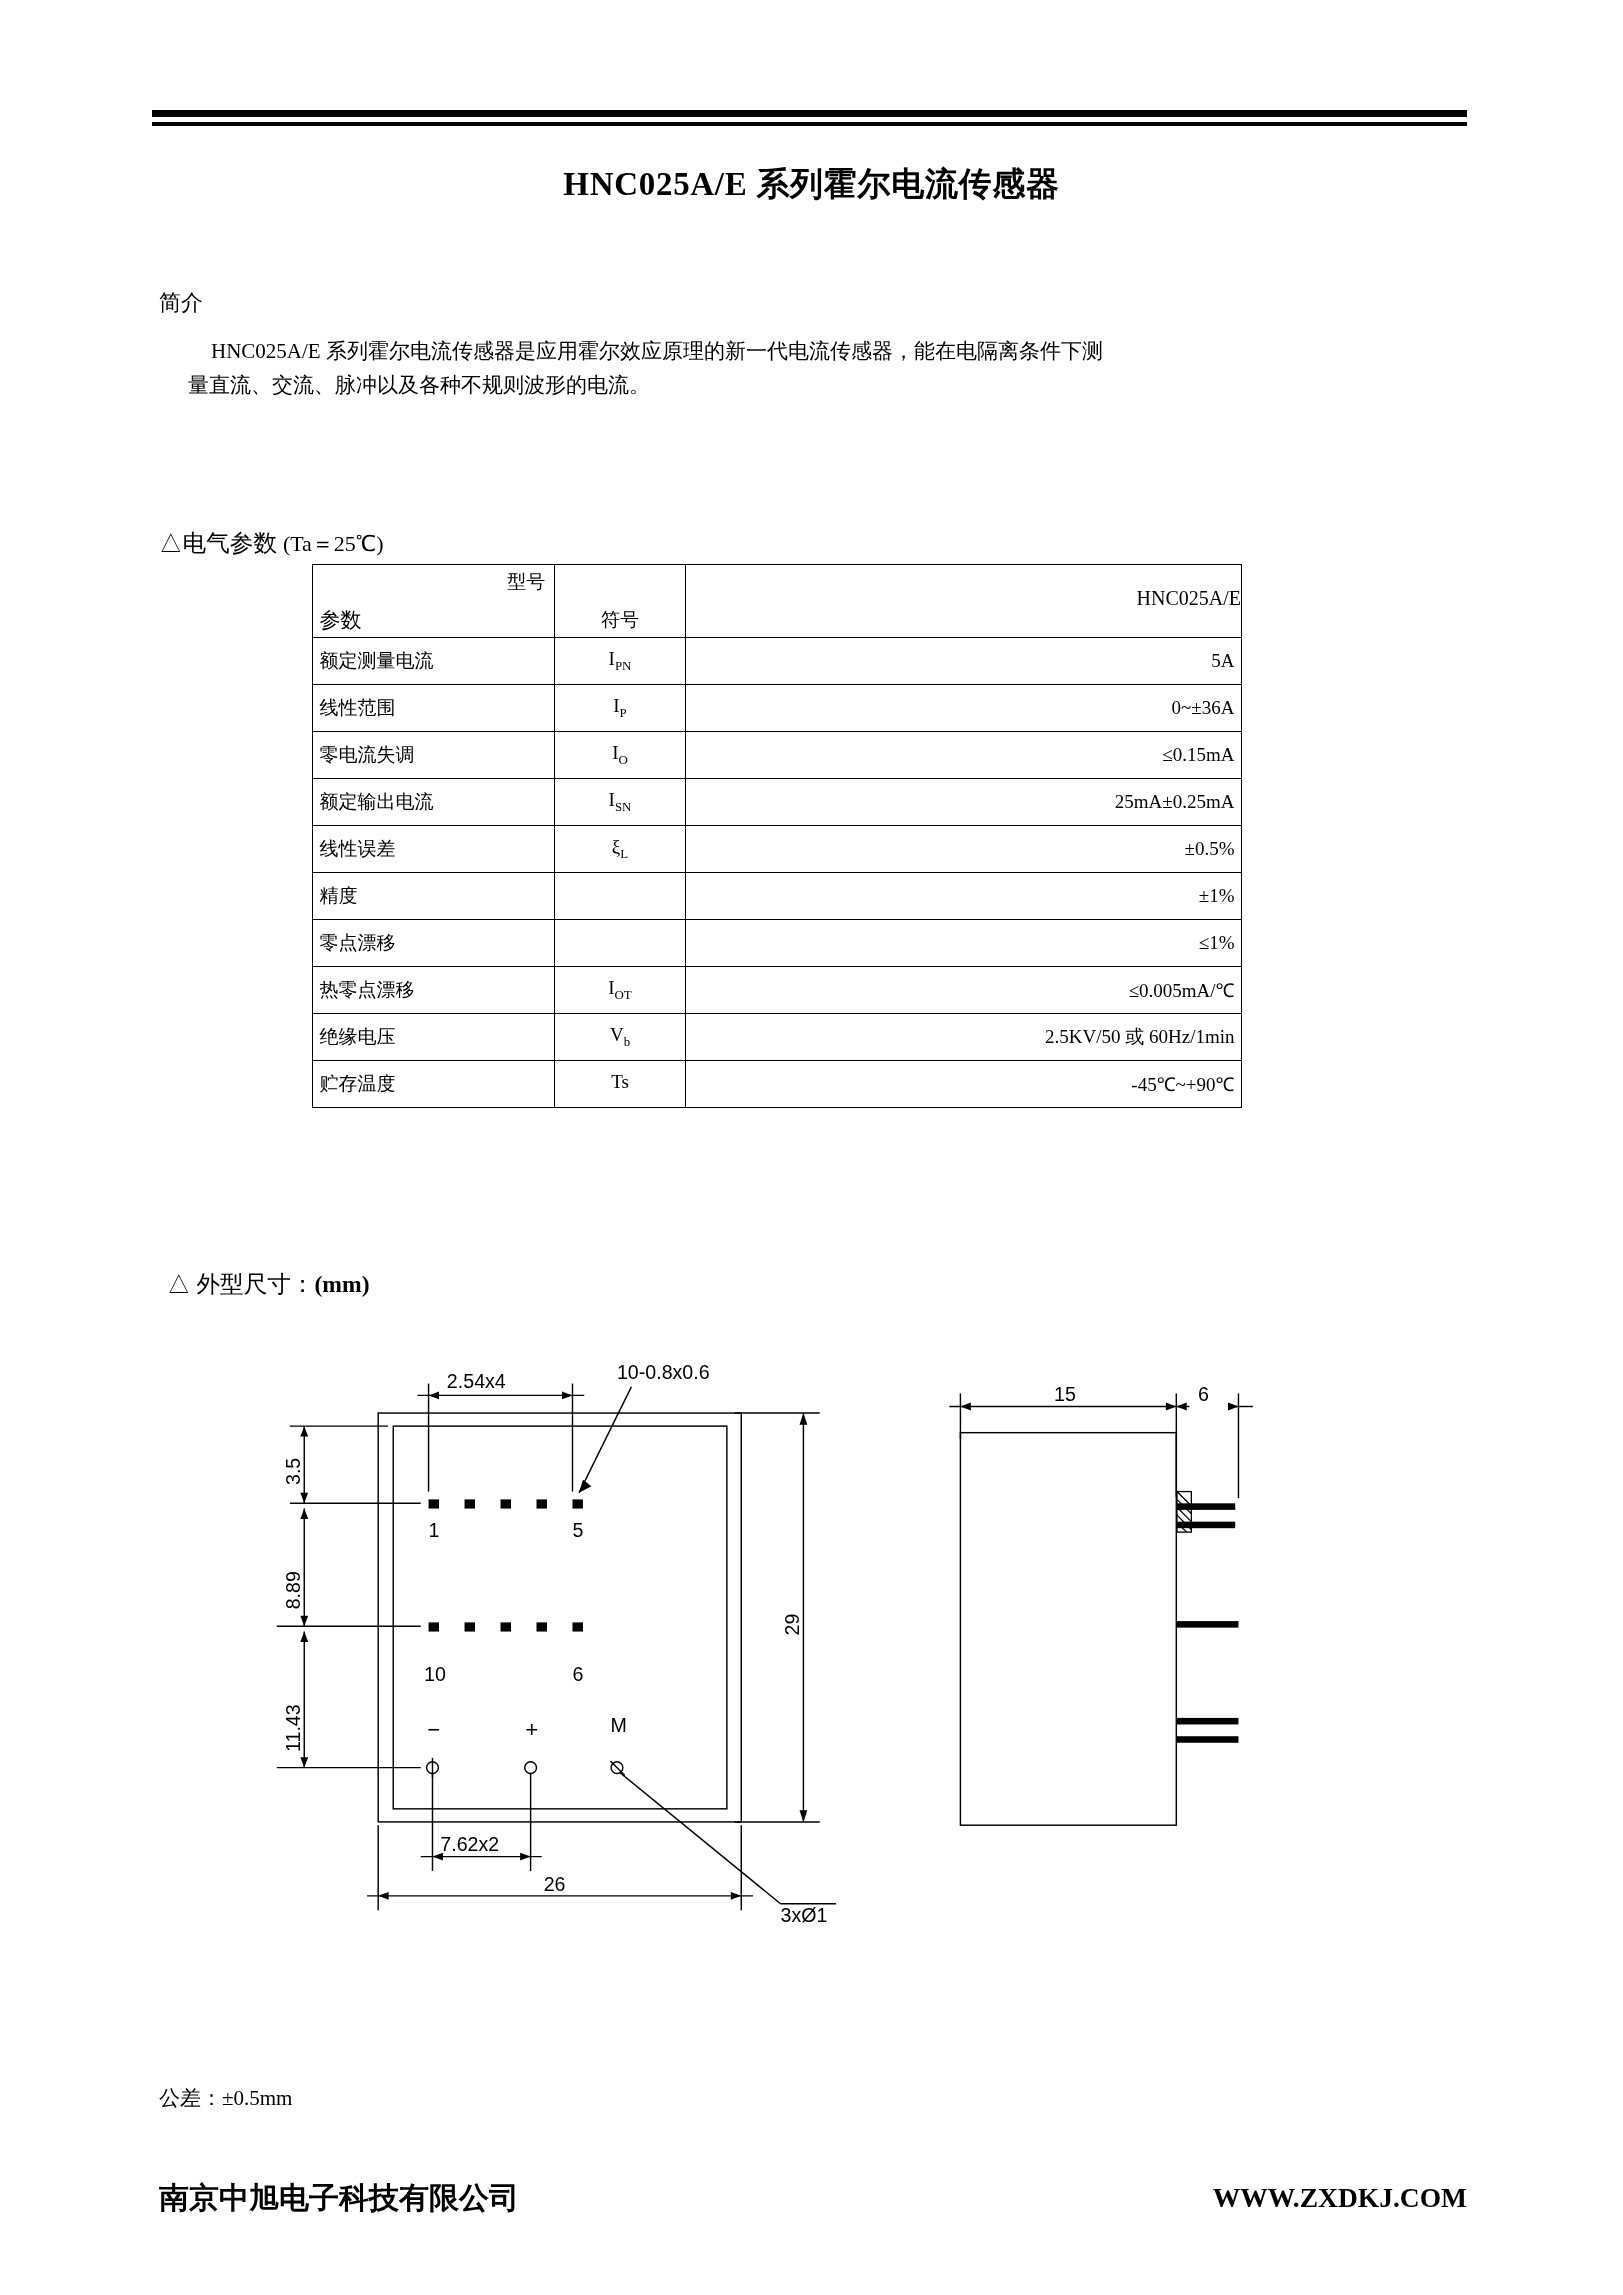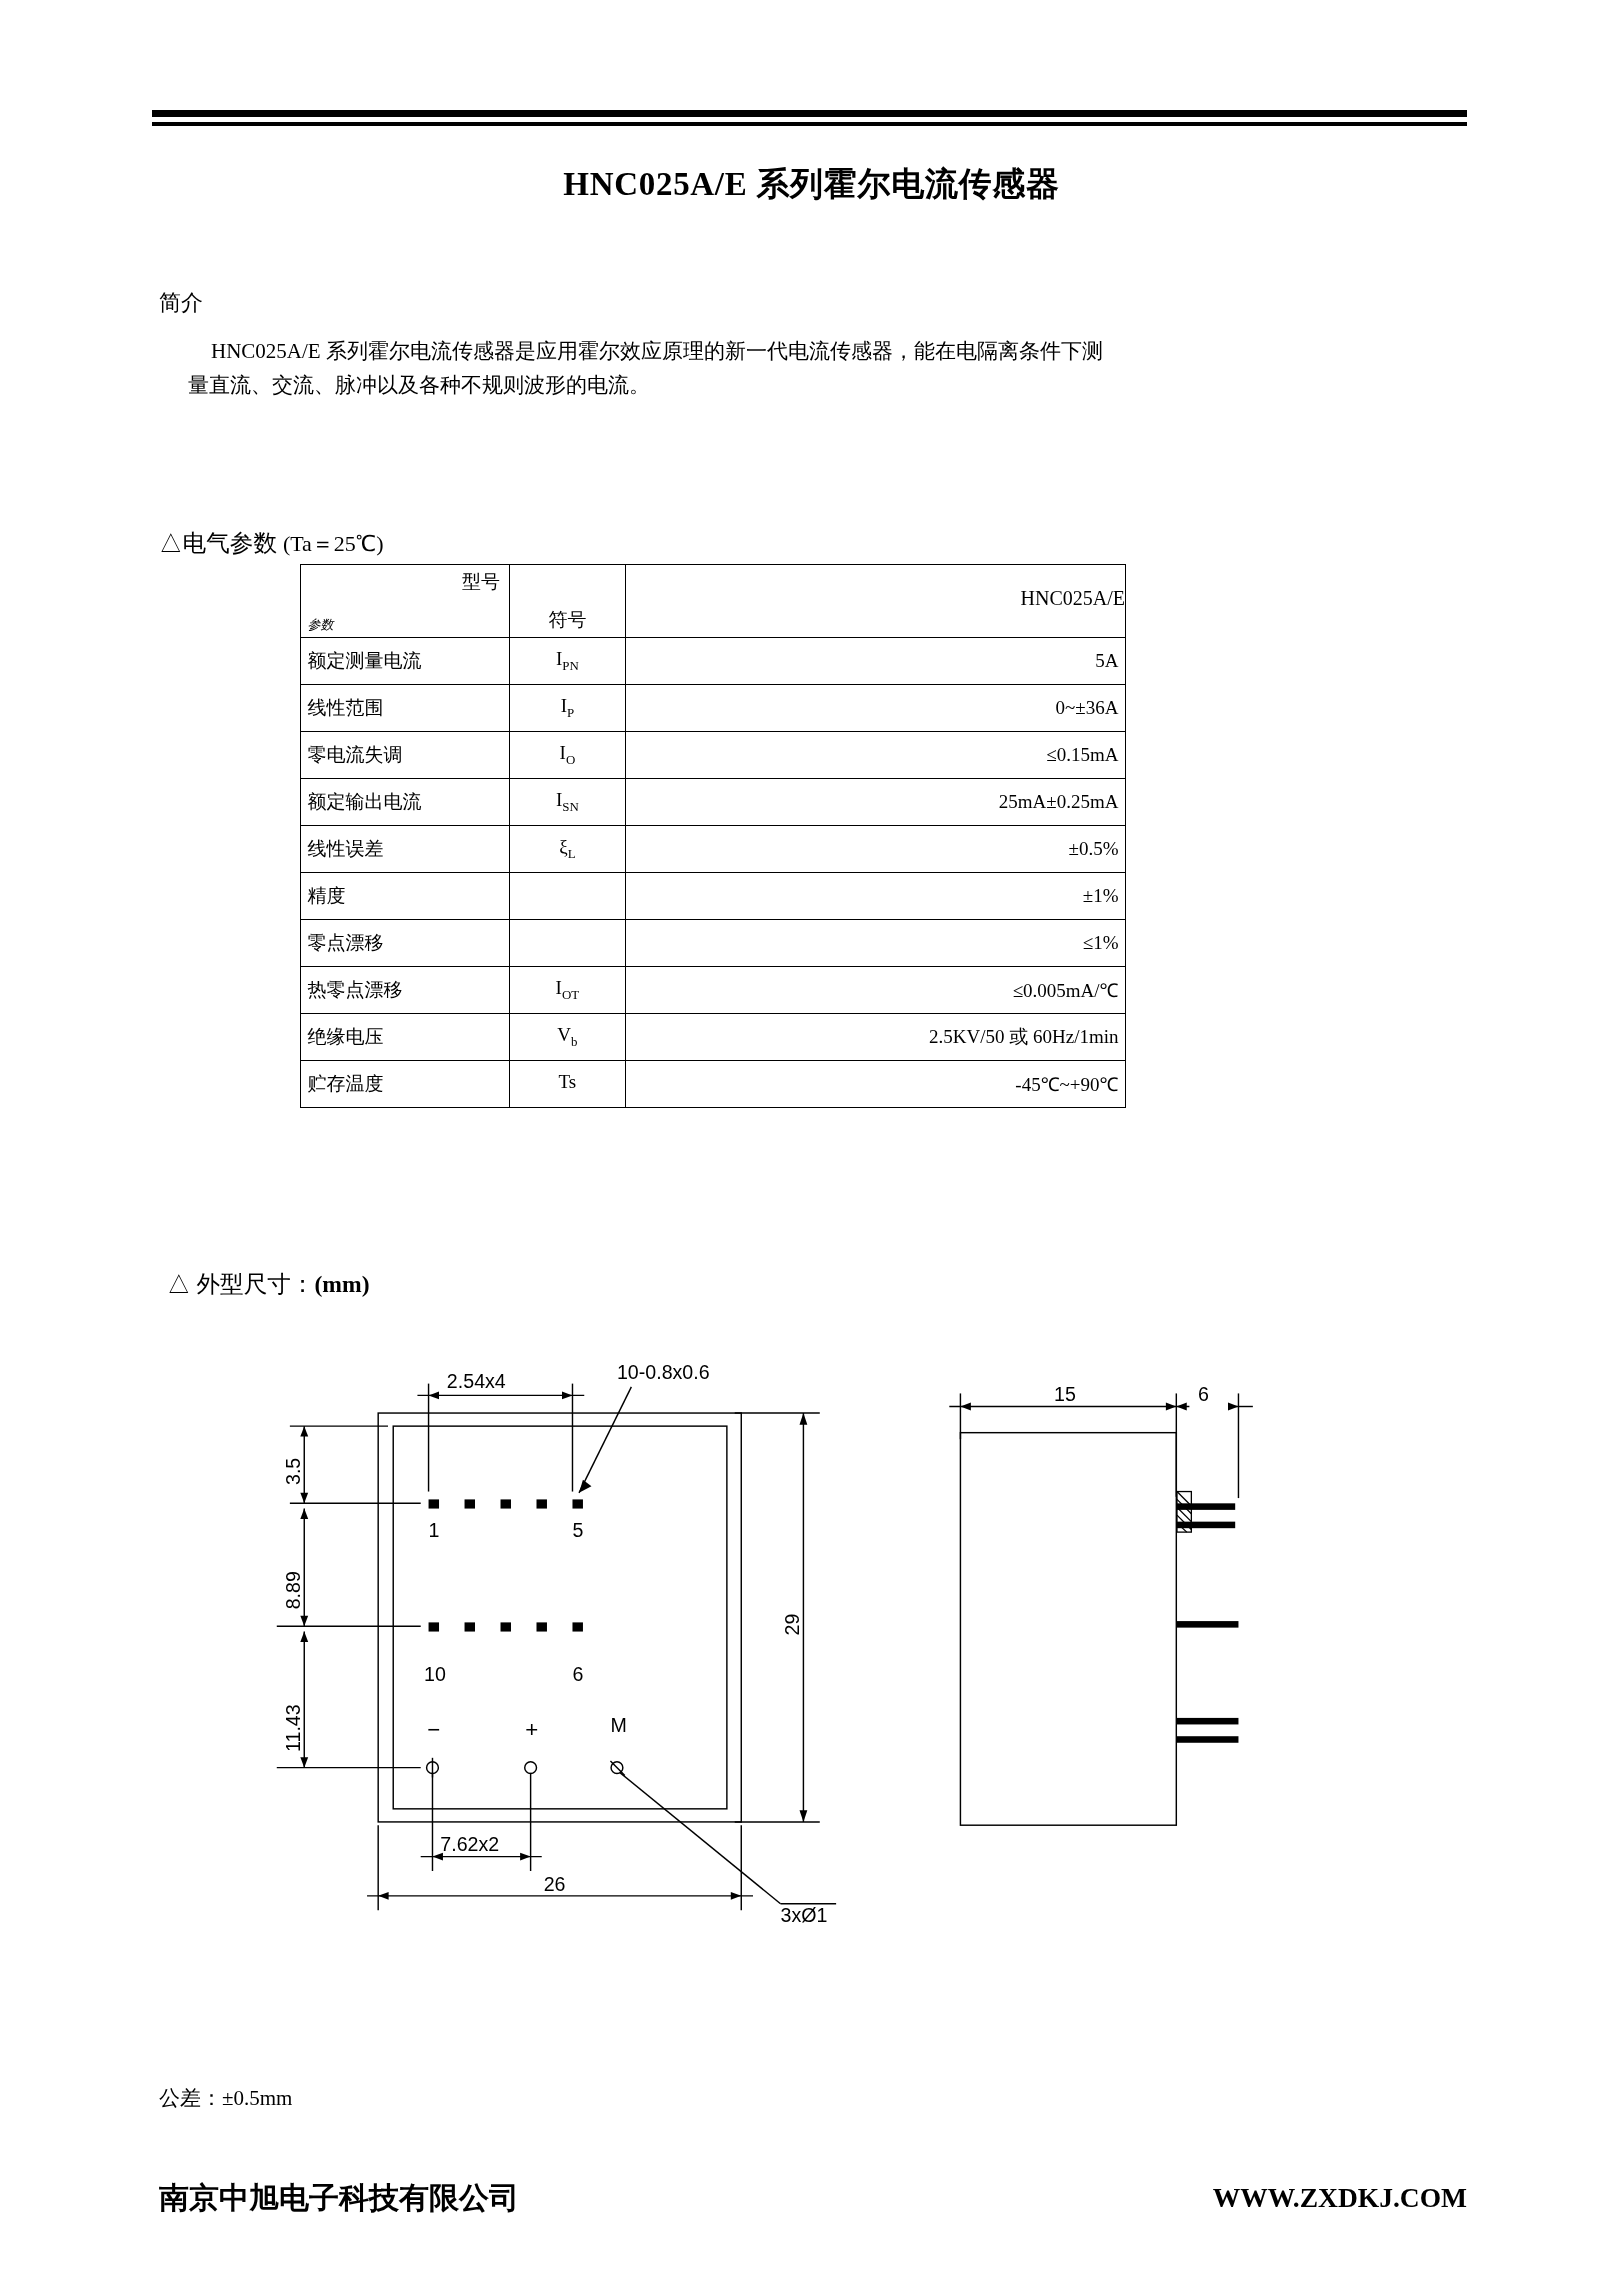--- a/index.html
+++ b/index.html
@@ -82,23 +82,23 @@
     left: 159px;
     top: 527px;
     font-size: 23.6px;
     font-weight: 400;
   }
   .section-elec .ta { font-size: 22px; }
 
   
   .spec-table {
     position: absolute;
-    left: 300px;
+    left: 312px;
     top: 564px;
-    width: 826px;
+    width: 930px;
     border-collapse: collapse;
     font-size: 19px;
   }
   .spec-table td {
     border: 1.3px solid #000;
     height: 46px;
     padding: 0 6.5px;
     vertical-align: middle;
   }
   .col-param { width: 262px; }
@@ -113,22 +113,21 @@
   .hdr-model {
     position: absolute;
     right: 9.2px;
     top: 3.9px;
     font-size: 19px;
   }
   .hdr-param {
     position: absolute;
     left: 6.5px;
     bottom: 2.6px;
-    font-size: 13px;
-    font-style: italic;
+    font-size: 21px;
   }
   .hdr-sym {
     text-align: center;
     vertical-align: bottom !important;
     padding-bottom: 3.9px !important;
   }
   .hdr-val {
     text-align: center;
     font-size: 20px;
   }

